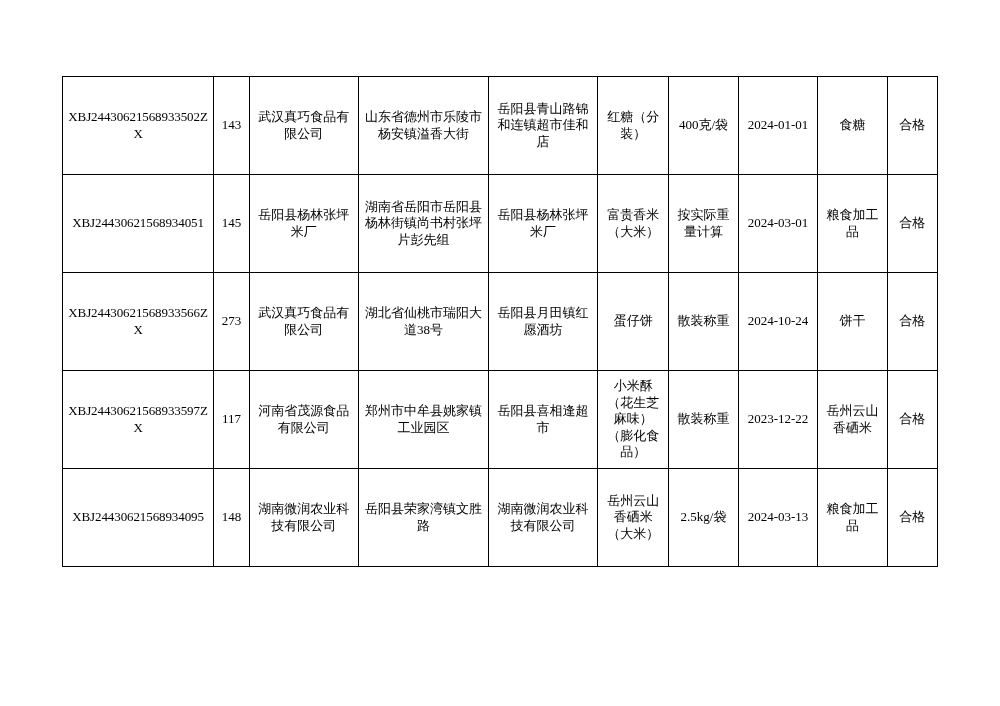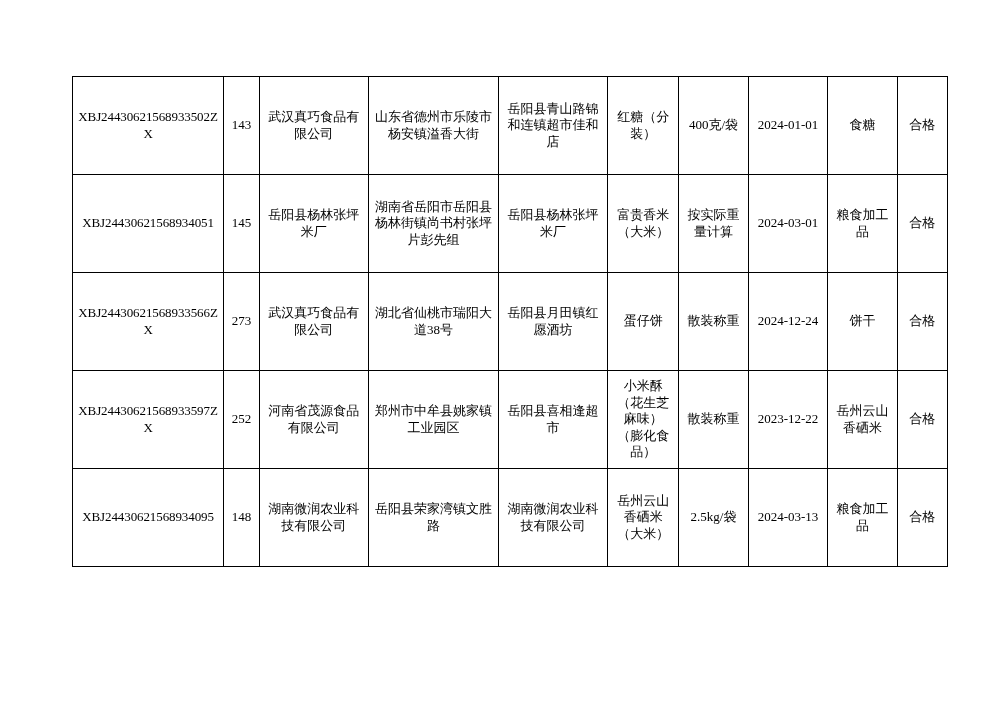--- a/index.html
+++ b/index.html
@@ -15,21 +15,21 @@
     overflow: hidden;
   }
   .page {
     position: relative;
     width: 1000px;
     height: 706px;
     background: #ffffff;
   }
   .table-wrap {
     position: absolute;
-    left: 72px;
+    left: 62px;
     top: 76px;
     width: 876px;
   }
   table.report {
     border-collapse: collapse;
     table-layout: fixed;
     width: 876px;
     background: #ffffff;
   }
   table.report td {
@@ -108,27 +108,27 @@
           <td>合格</td>
         </tr>
         <tr class="row">
           <td class="code">XBJ24430621568933566ZX</td>
           <td class="seq">273</td>
           <td>武汉真巧食品有限公司</td>
           <td>湖北省仙桃市瑞阳大道38号</td>
           <td>岳阳县月田镇红愿酒坊</td>
           <td>蛋仔饼</td>
           <td>散装称重</td>
-          <td>2024-12-24</td>
+          <td>2024-10-24</td>
           <td>饼干</td>
           <td>合格</td>
         </tr>
         <tr class="row">
           <td class="code">XBJ24430621568933597ZX</td>
-          <td class="seq">252</td>
+          <td class="seq">117</td>
           <td>河南省茂源食品有限公司</td>
           <td>郑州市中牟县姚家镇工业园区</td>
           <td>岳阳县喜相逢超市</td>
           <td>小米酥（花生芝麻味）（膨化食品）</td>
           <td>散装称重</td>
           <td>2023-12-22</td>
           <td>岳州云山香硒米</td>
           <td>合格</td>
         </tr>
         <tr class="row">

